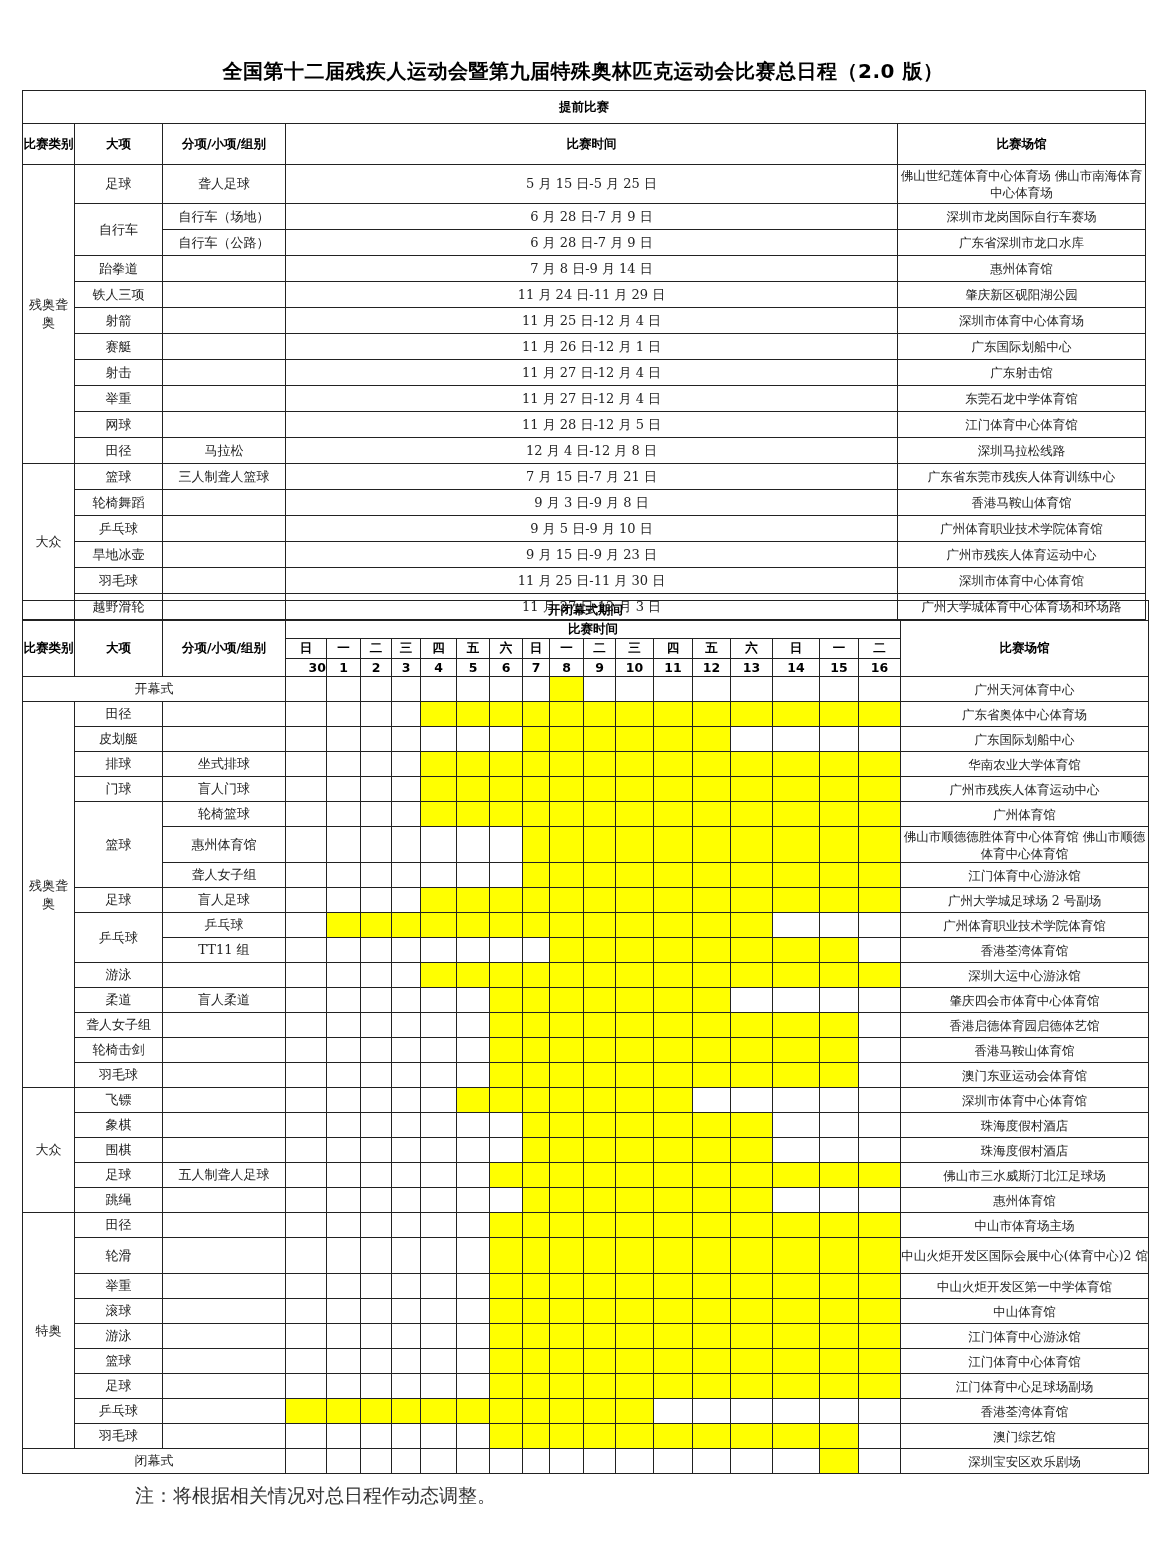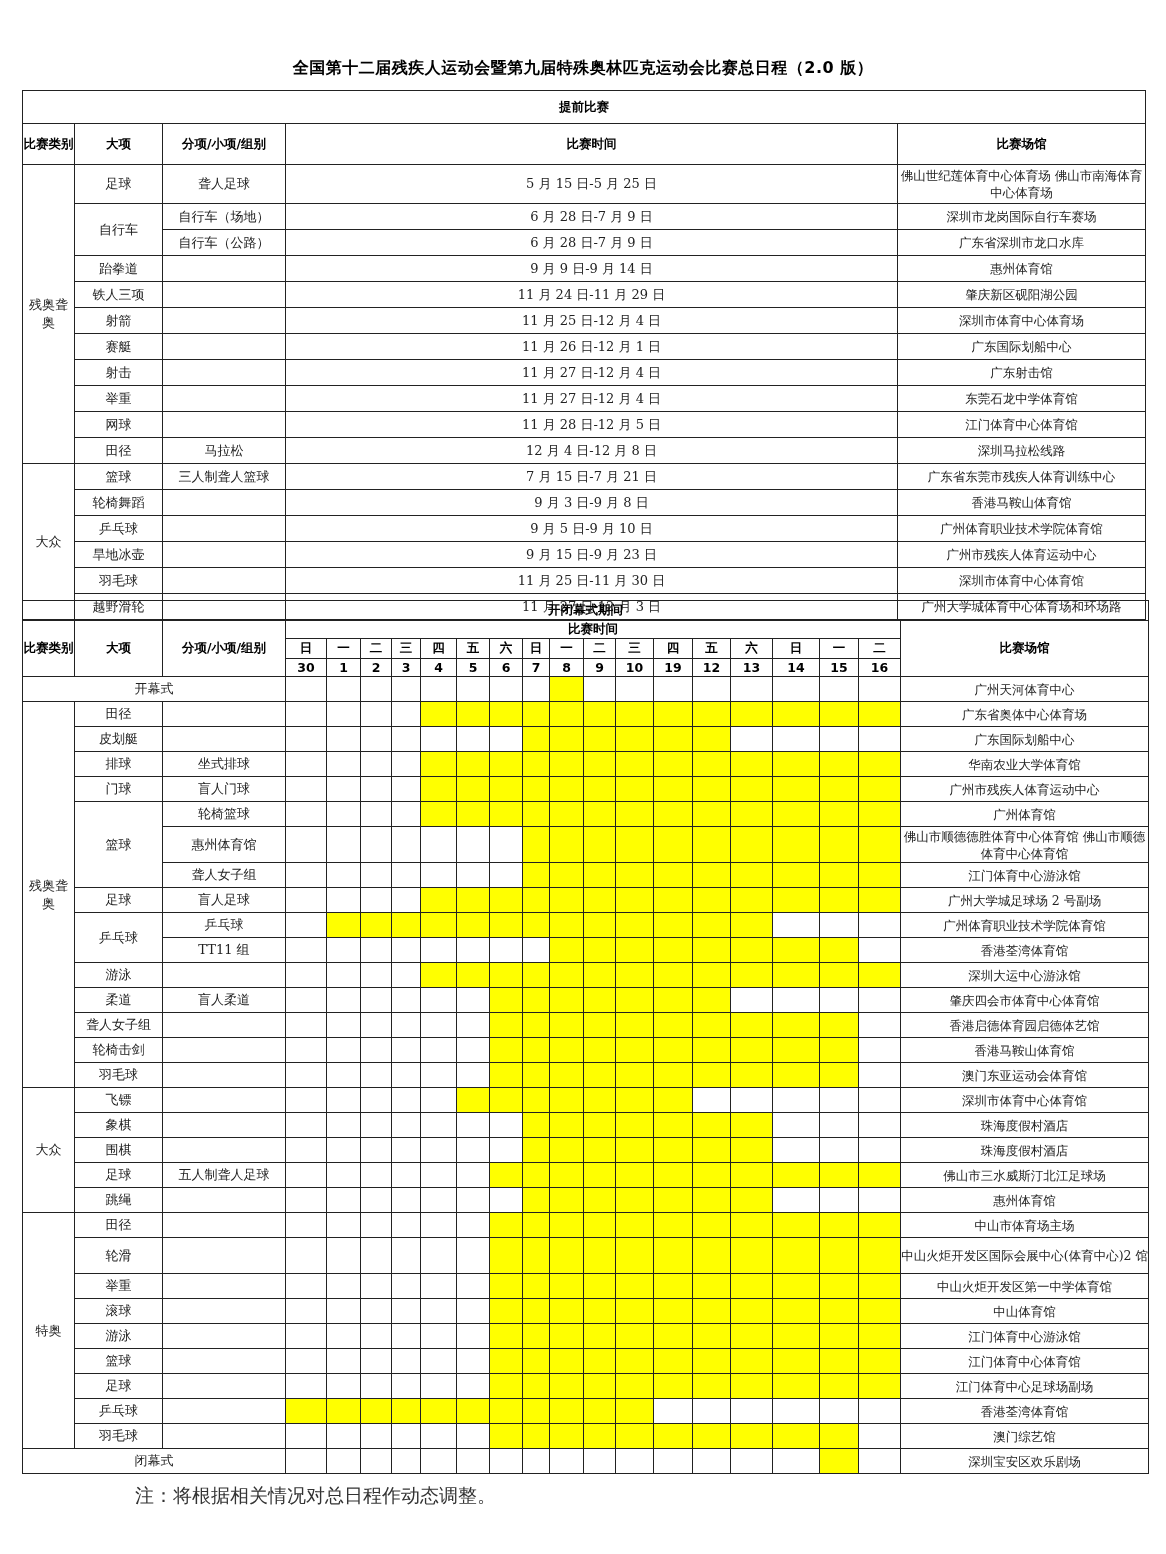--- a/index.html
+++ b/index.html
@@ -1,17 +1,17 @@
 <!DOCTYPE html>
 <html><head>
 <meta charset="utf-8">
 <style>
   html, body { margin:0; padding:0; background:#ffffff; }
   body { width:1166px; height:1554px; position:relative; font-family:"DejaVu Serif","Liberation Serif",serif; color:#222; }
-  .title { position:absolute; top:58px; left:0; width:1166px; text-align:center; font-family:"DejaVu Sans","Liberation Sans",sans-serif; font-weight:bold; font-size:16px; color:#000; letter-spacing:0.5px; }
+  .title { position:absolute; top:58px; left:0; width:1166px; text-align:center; font-family:"DejaVu Sans","Liberation Sans",sans-serif; font-weight:bold; font-size:20px; color:#000; letter-spacing:0.5px; }
   table { border-collapse:collapse; position:absolute; left:22px; width:1123px; table-layout:fixed; }
   td, th { border:1.2px solid #222; text-align:center; vertical-align:middle; padding:0; font-size:13px; overflow:hidden; }
   th { font-family:"DejaVu Sans","Liberation Sans",sans-serif; font-weight:bold; font-size:12.5px; color:#000; }
   .sect { font-family:"DejaVu Sans","Liberation Sans",sans-serif; font-weight:bold; font-size:12.5px; color:#000; }
   #t1 { top:90px; }
   #t2 { top:600px; }
   .venue { font-size:12.5px; line-height:17px; }
   .y { background:#ffff00; }
   .note { position:absolute; top:1483px; left:135px; font-size:19px; color:#333; }
   .dh { font-size:12.5px; }
@@ -54,21 +54,21 @@
         <td class="venue">深圳市龙岗国际自行车赛场</td>
       </tr>
       <tr>
         <td style="height: 25px;">自行车（公路）</td>
         <td>6 月 28 日-7 月 9 日</td>
         <td class="venue">广东省深圳市龙口水库</td>
       </tr>
       <tr>
         <td rowspan="1" style="height: 25px;">跆拳道</td>
         <td style="height: 25px;"></td>
-        <td>9 月 9 日-9 月 14 日</td>
+        <td>7 月 8 日-9 月 14 日</td>
         <td class="venue">惠州体育馆</td>
       </tr>
       <tr>
         <td rowspan="1" style="height: 25px;">铁人三项</td>
         <td style="height: 25px;"></td>
         <td>11 月 24 日-11 月 29 日</td>
         <td class="venue">肇庆新区砚阳湖公园</td>
       </tr>
       <tr>
         <td rowspan="1" style="height: 25px;">射箭</td>
@@ -194,32 +194,32 @@
         <th class="dh" style="height: 19px;">二</th>
         <th class="dh" style="height: 19px;">三</th>
         <th class="dh" style="height: 19px;">四</th>
         <th class="dh" style="height: 19px;">五</th>
         <th class="dh" style="height: 19px;">六</th>
         <th class="dh" style="height: 19px;">日</th>
         <th class="dh" style="height: 19px;">一</th>
         <th class="dh" style="height: 19px;">二</th>
       </tr>
       <tr>
-        <th class="dh" style="height: 17px;">30</th>
+        <th class="dh" style="height: 17px; text-align: right;">30</th>
         <th class="dh" style="height: 17px;">1</th>
         <th class="dh" style="height: 17px;">2</th>
         <th class="dh" style="height: 17px;">3</th>
         <th class="dh" style="height: 17px;">4</th>
         <th class="dh" style="height: 17px;">5</th>
         <th class="dh" style="height: 17px;">6</th>
         <th class="dh" style="height: 17px;">7</th>
         <th class="dh" style="height: 17px;">8</th>
         <th class="dh" style="height: 17px;">9</th>
         <th class="dh" style="height: 17px;">10</th>
-        <th class="dh" style="height: 17px;">19</th>
+        <th class="dh" style="height: 17px;">11</th>
         <th class="dh" style="height: 17px;">12</th>
         <th class="dh" style="height: 17px;">13</th>
         <th class="dh" style="height: 17px;">14</th>
         <th class="dh" style="height: 17px;">15</th>
         <th class="dh" style="height: 17px;">16</th>
       </tr>
       <tr>
         <td colspan="3" style="height: 24px;">开幕式</td>
         <td></td>
         <td></td>

